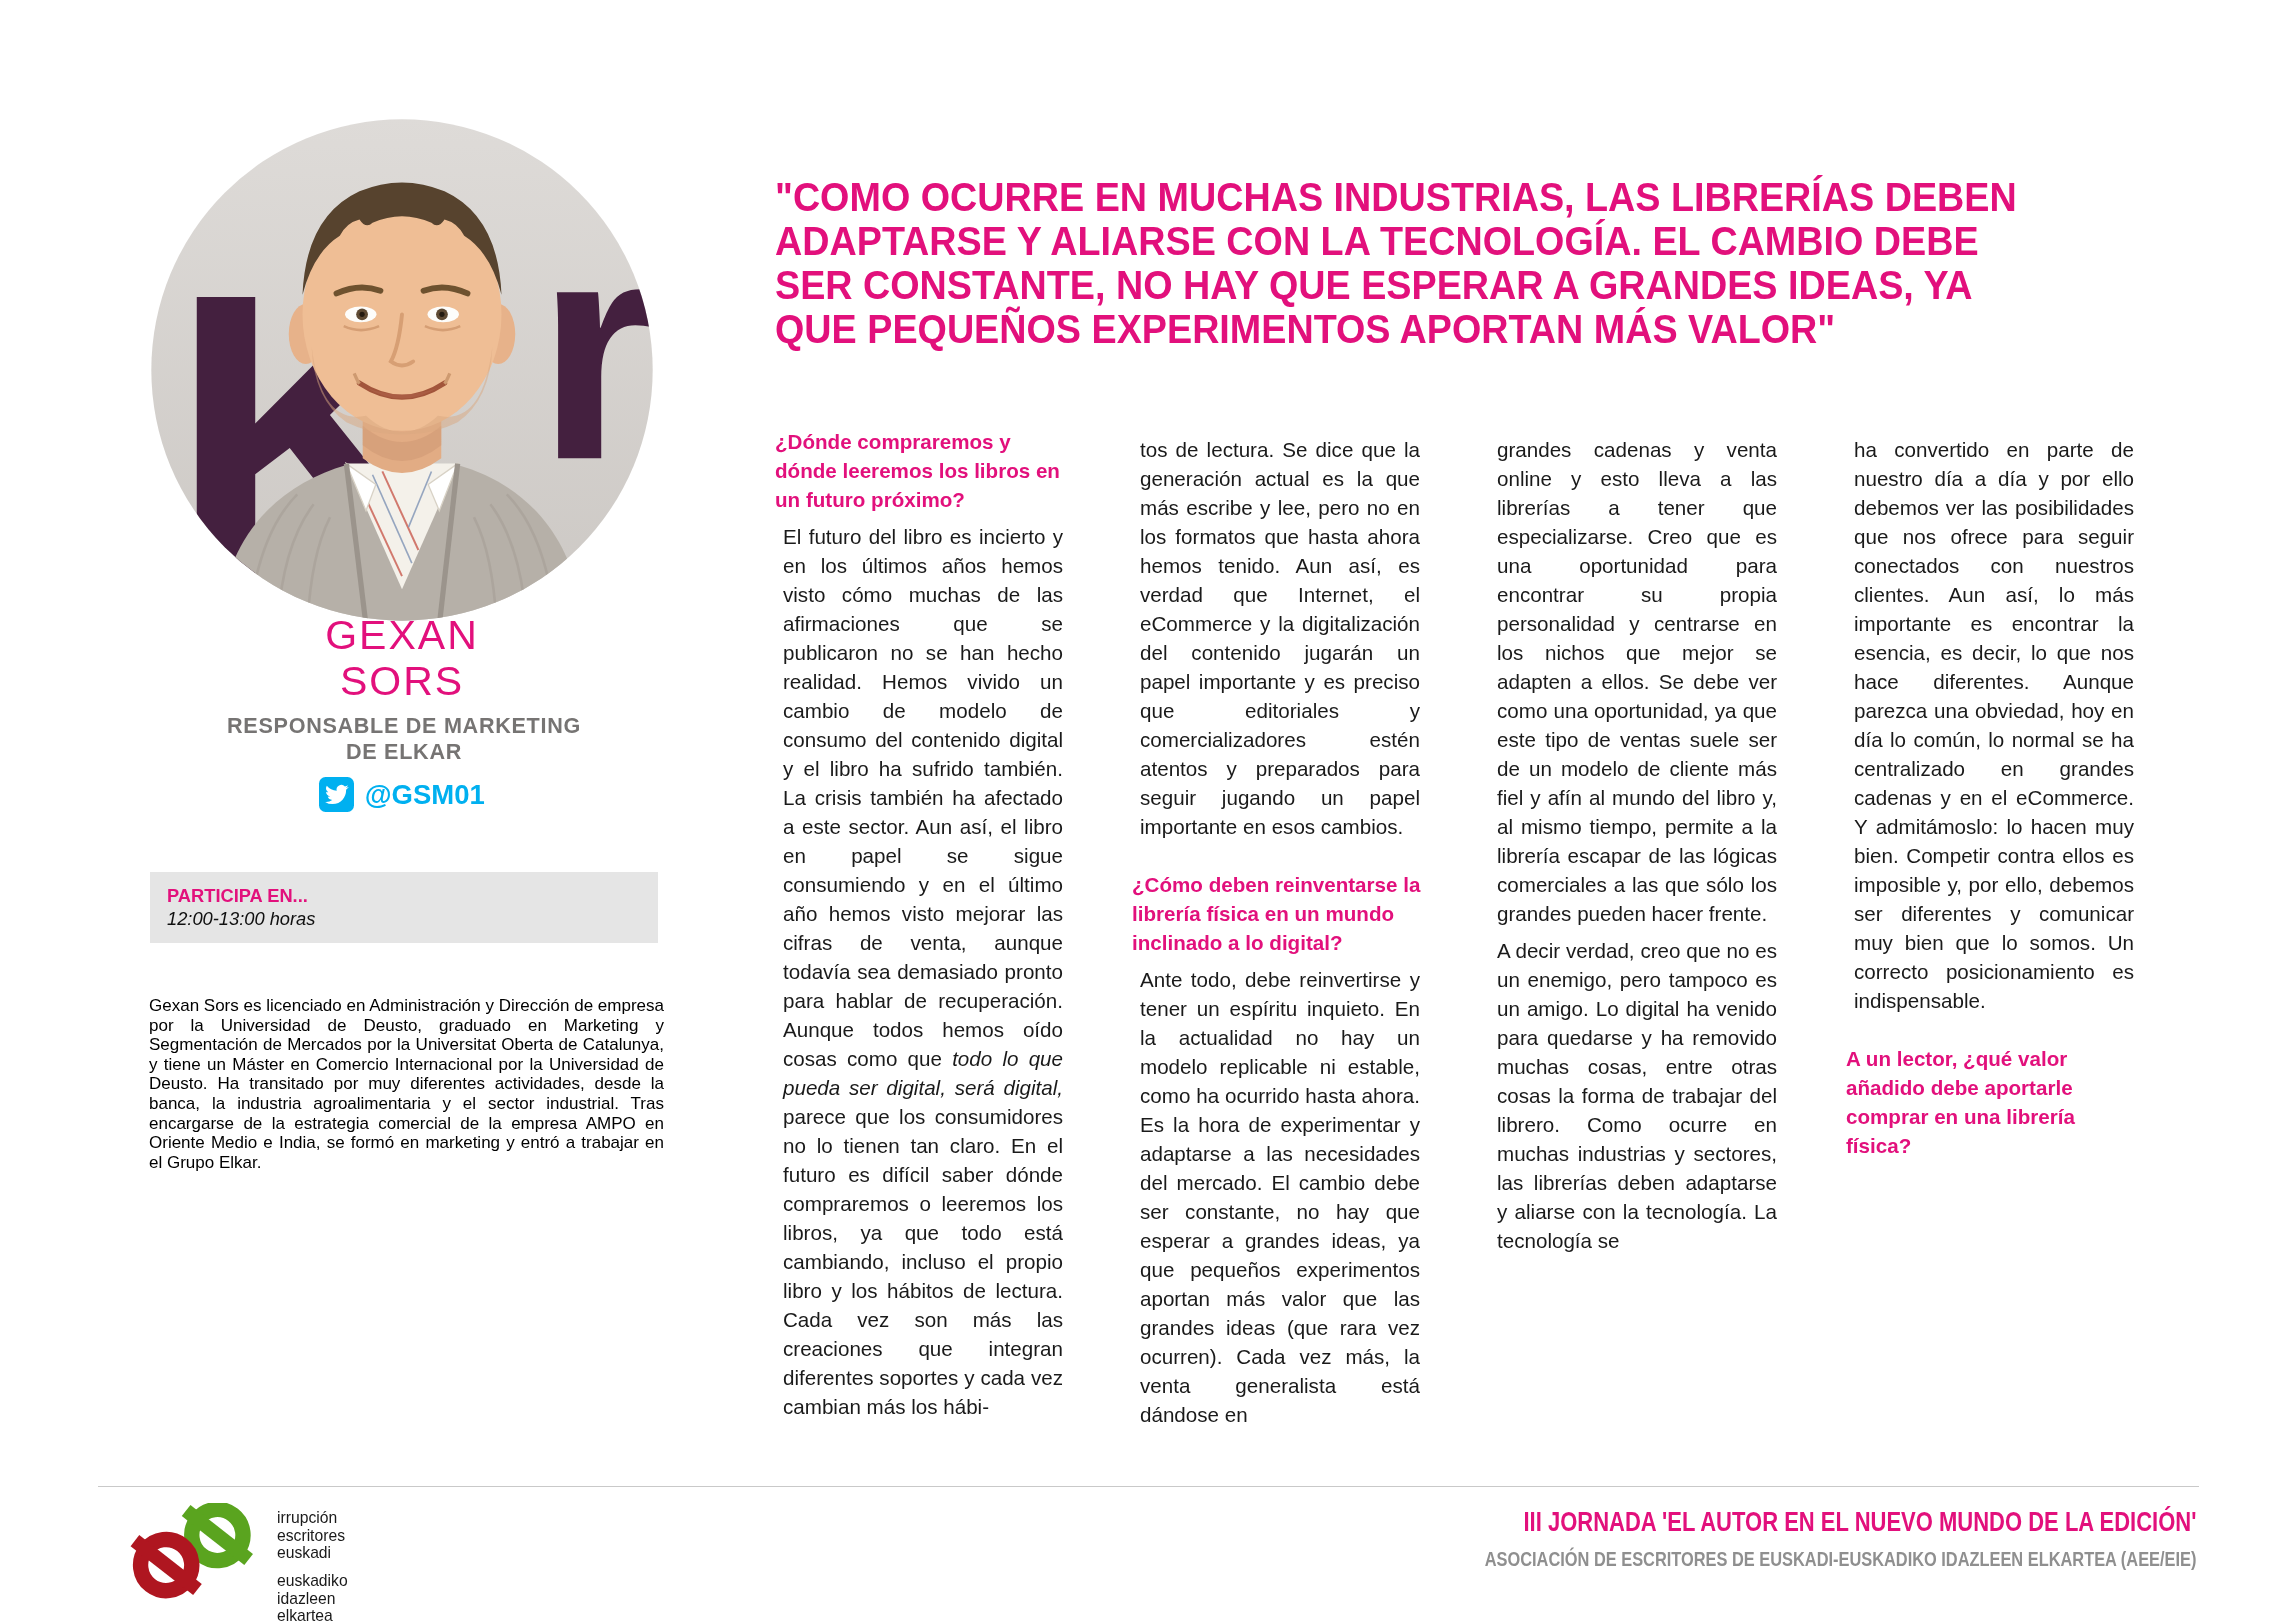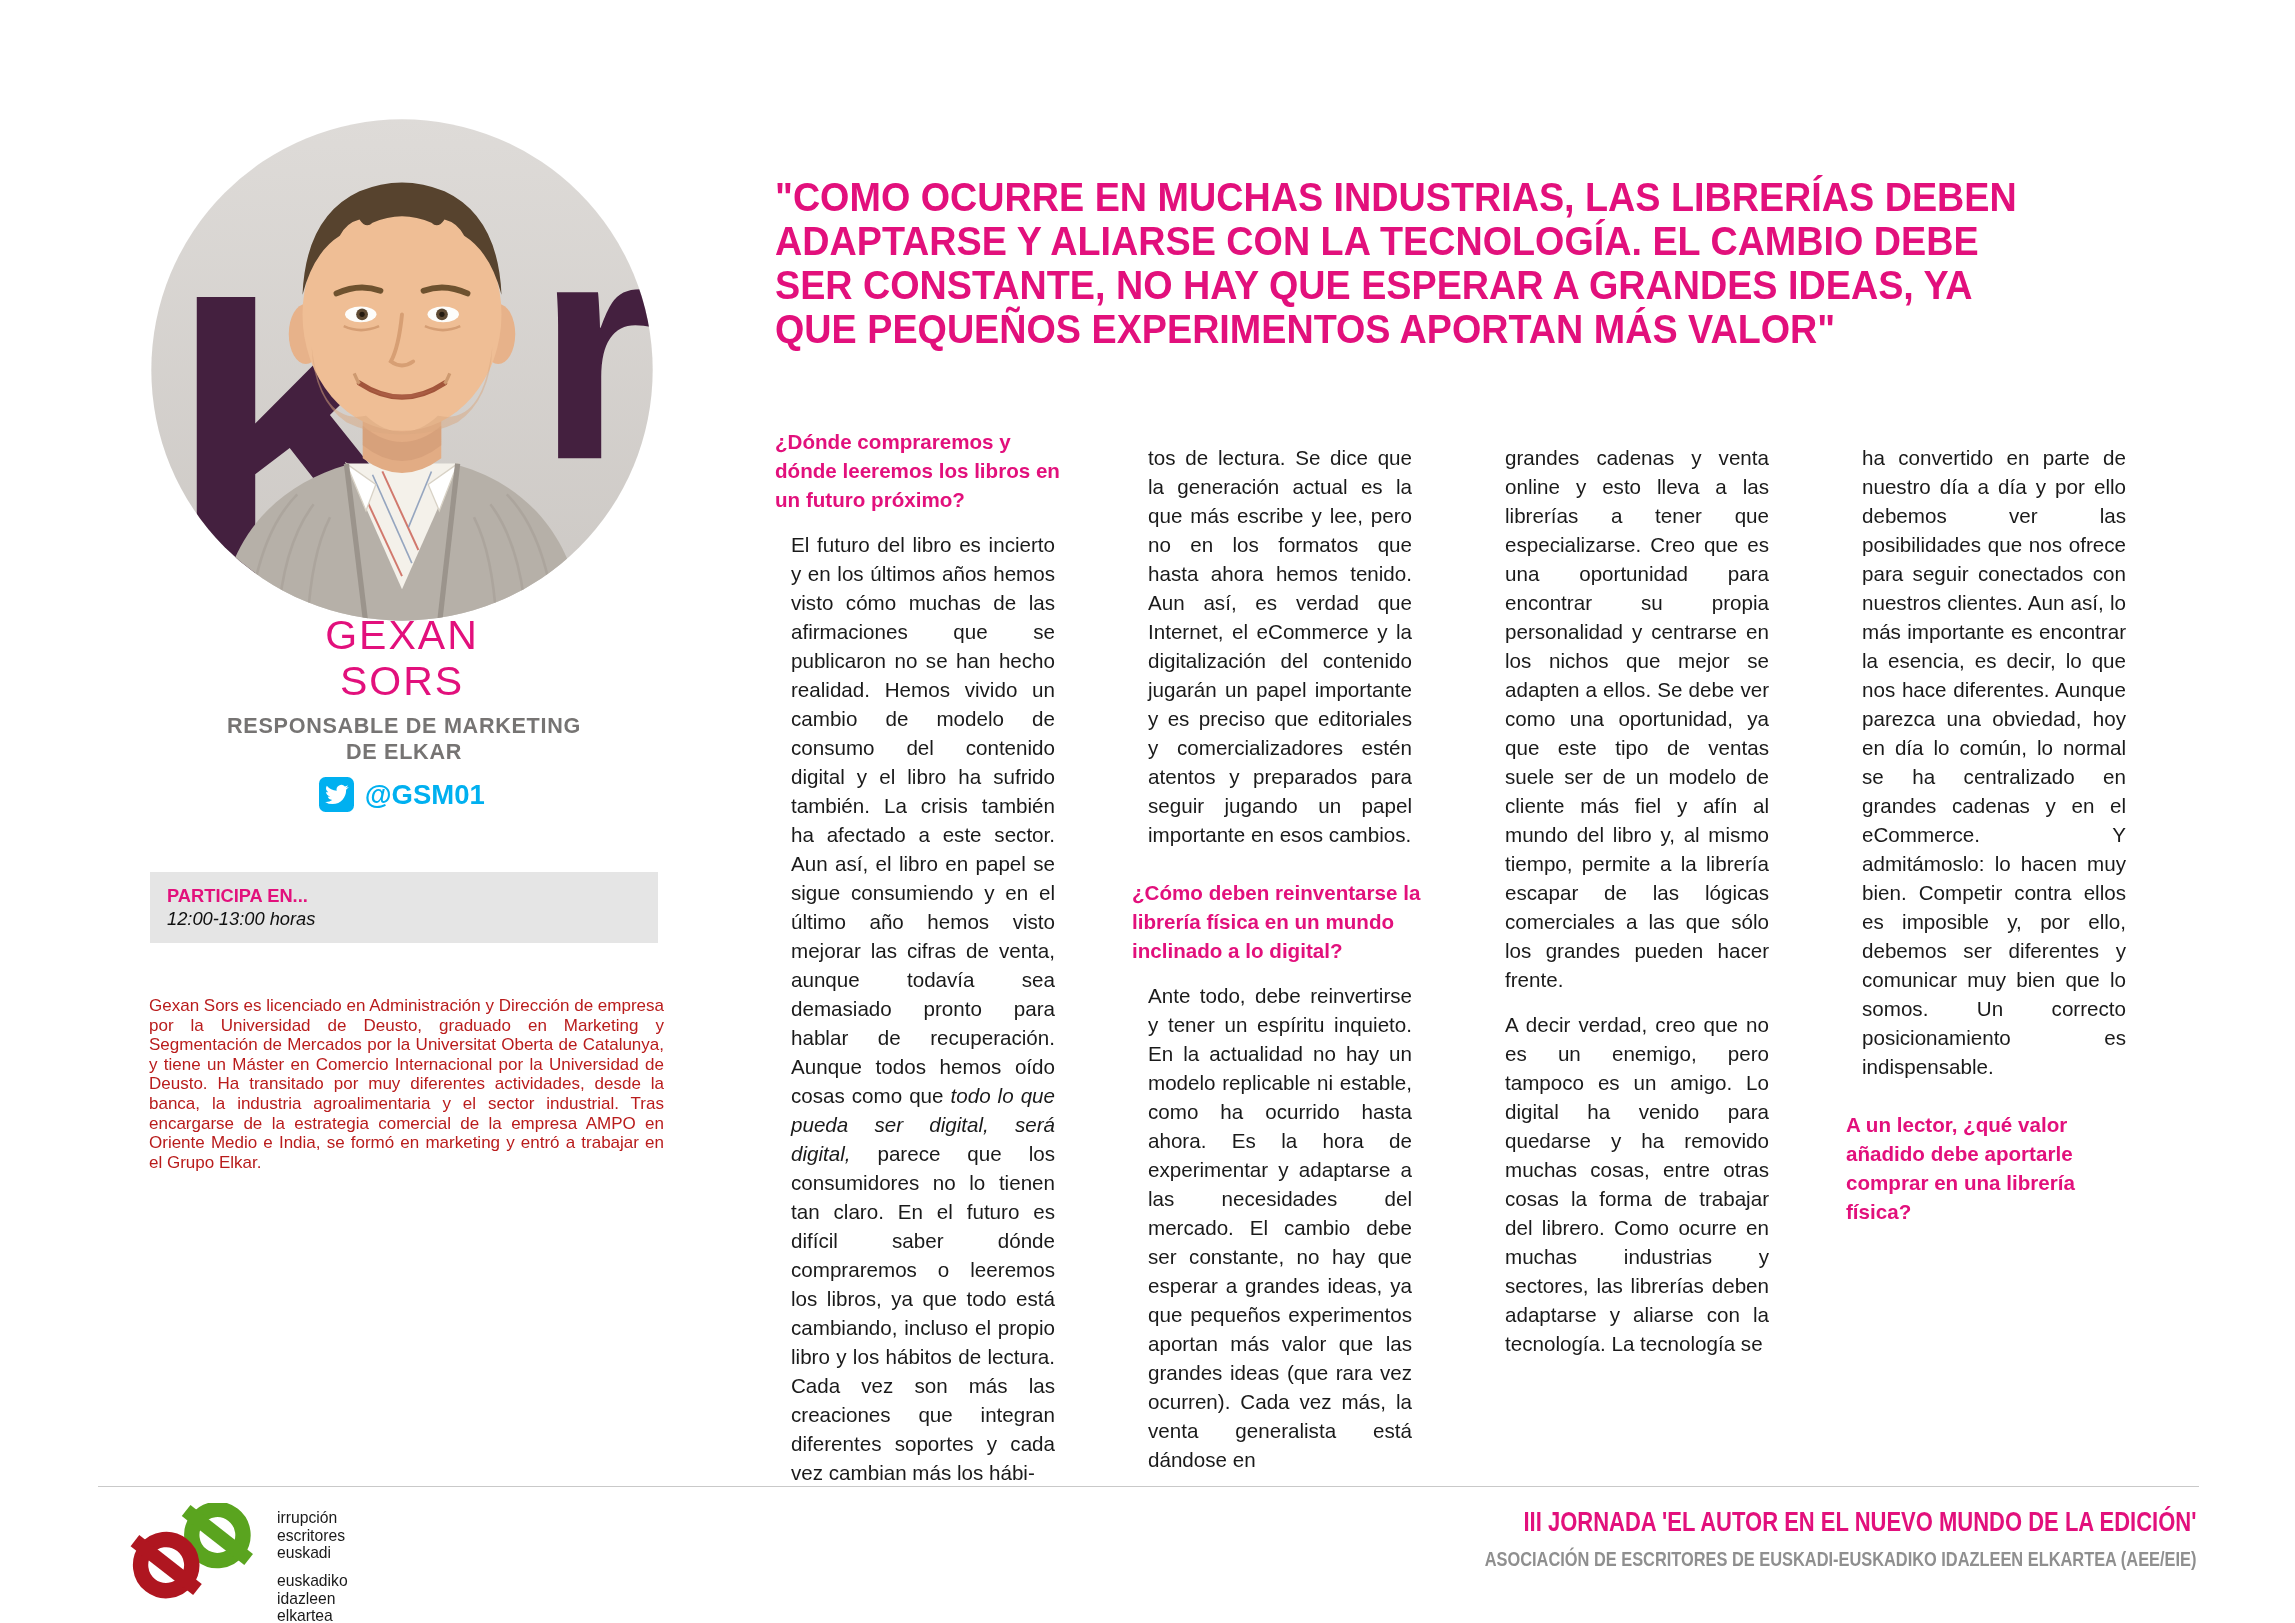--- a/index.html
+++ b/index.html
@@ -16,31 +16,31 @@
   .twitter-icon{width:35px;height:35px;background:#00B0F0;border-radius:6.5px;display:flex;align-items:center;justify-content:center;}
   .twitter-handle{font-size:27.5px;font-weight:bold;color:#00B0F0;}
 
   .participa{position:absolute;left:150px;top:872px;width:508px;background:#e5e5e5;
              padding:13px 17px;box-sizing:border-box;}
   .participa-label{color:#E2107C;font-weight:bold;font-size:18.3px;line-height:22px;}
   .participa-event{color:#101010;font-weight:bold;font-size:18.3px;line-height:23px;}
   .participa-time{color:#101010;font-style:italic;font-size:18.3px;line-height:23px;}
 
   .bio{position:absolute;left:149px;top:996px;width:515px;font-size:17px;line-height:19.6px;
-       text-align:justify;color:#b91c1c;}
+       text-align:justify;color:#000000;}
 
   
   .headline{position:absolute;left:775px;top:175px;}
   .headline .hl{white-space:nowrap;font-weight:bold;font-size:41px;line-height:44px;color:#E2107C;
                 transform:scaleX(.92);transform-origin:0 50%;}
 
   
   .columns{position:absolute;left:775px;top:427px;width:1367px;display:flex;gap:61px;}
   .col{width:296px;}
-  .para{margin:16px;font-size:20.6px;line-height:29px;text-align:justify;color:#1A1A1A;}
+  .para{margin:8px;font-size:20.6px;line-height:29px;text-align:justify;color:#1A1A1A;}
   .question{margin:29px 0 0 0;font-size:20.6px;line-height:29px;font-weight:bold;color:#E2107C;}
   .question:first-child{margin-top:0;}
   .it{font-style:italic;}
 
   
   .footer-line{position:absolute;left:98px;top:1486px;width:2101px;height:1.3px;background:#C9C9C9;}
   .logo{position:absolute;left:120px;top:1503px;}
   .logo-text{position:absolute;left:277px;top:1509px;font-size:15.7px;line-height:17.7px;color:#1A1A1A;}
   .logo-text .grp2{margin-top:9.8px;}
   .footer-right{position:absolute;right:99px;top:1506px;text-align:right;}

